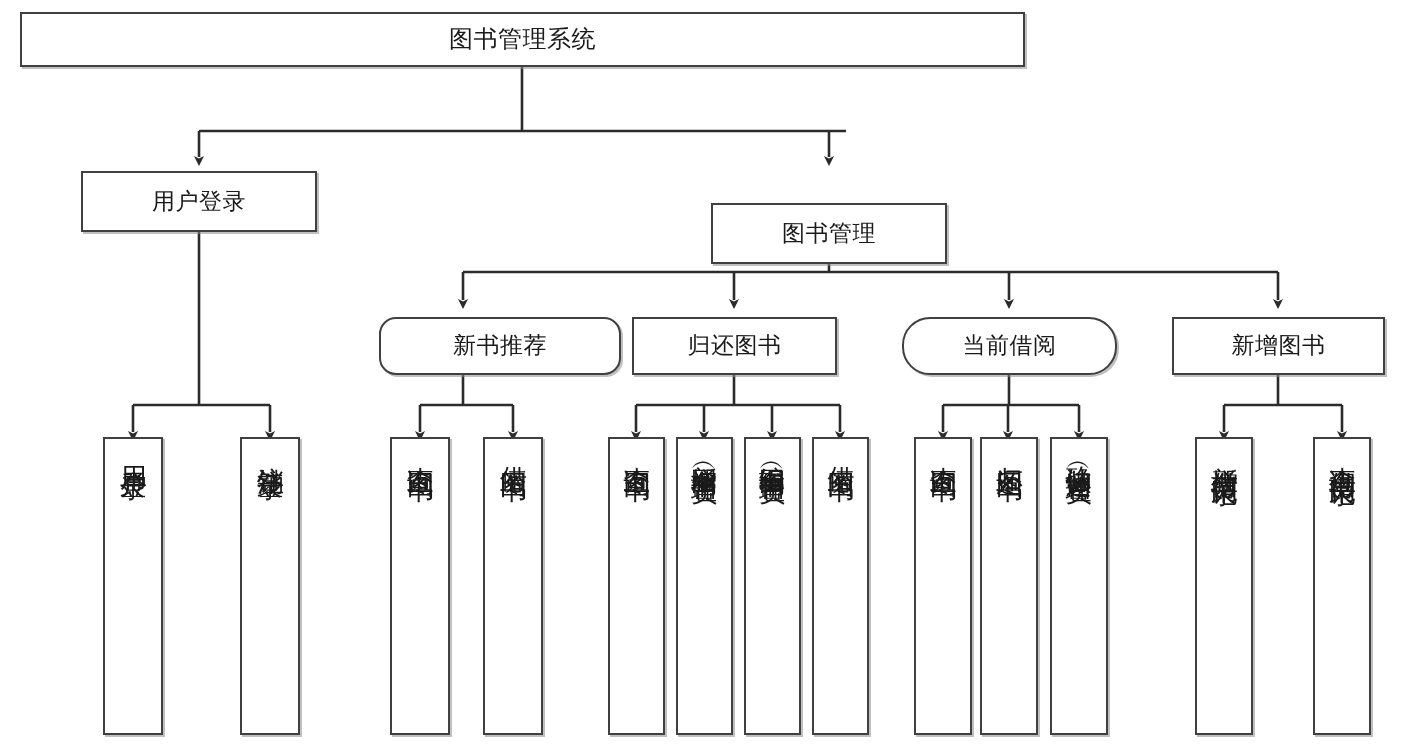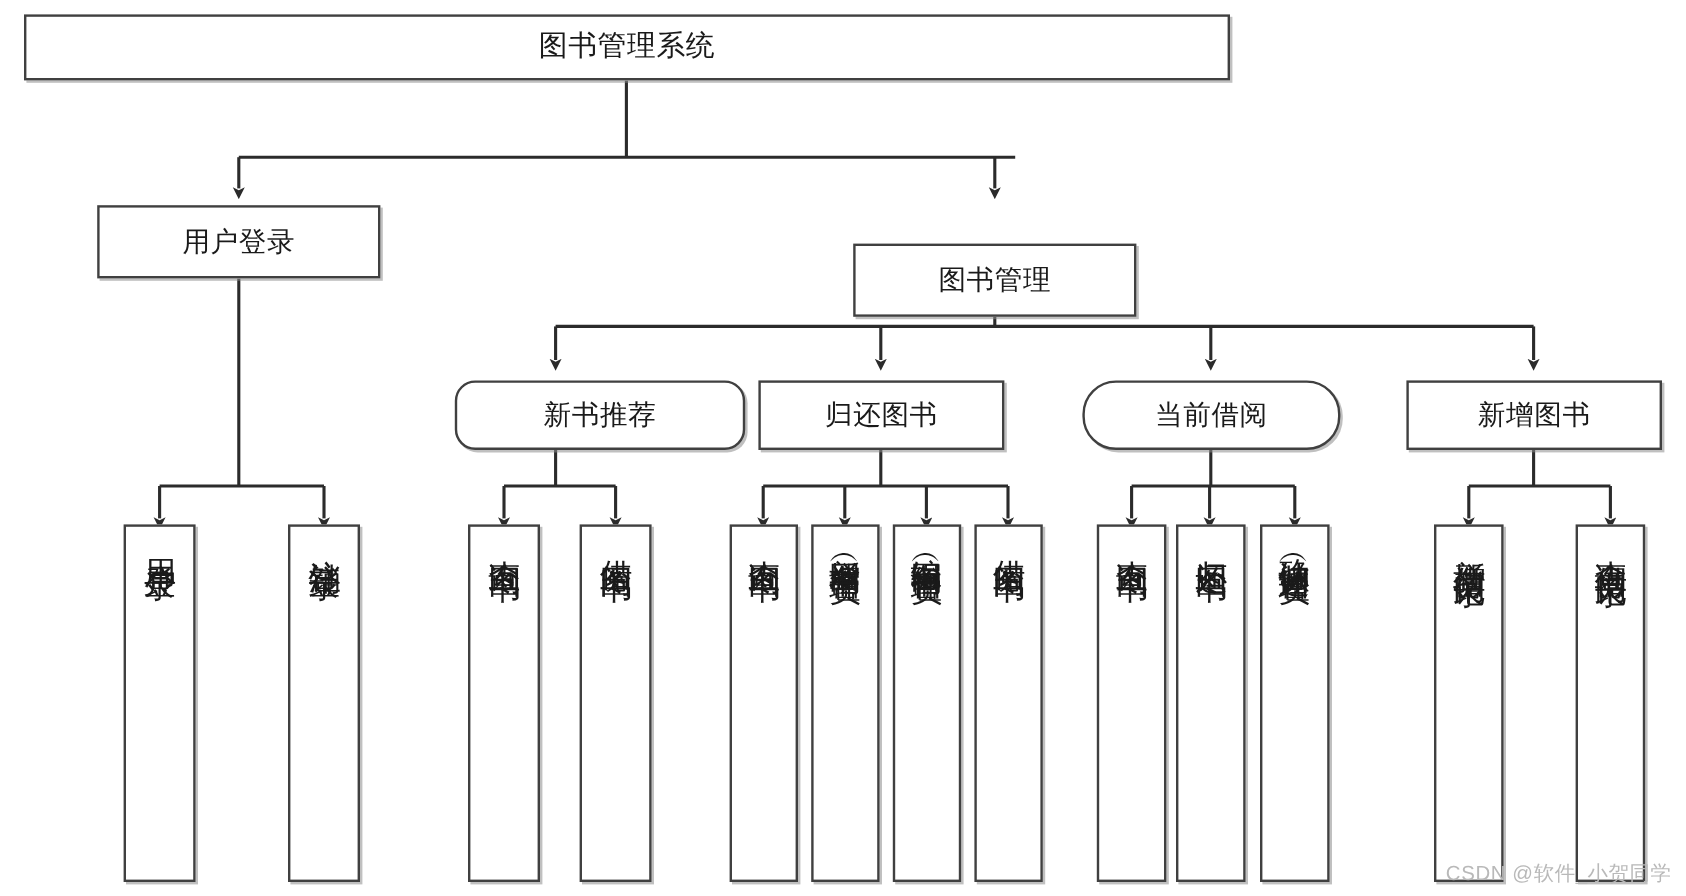--- a/index.html
+++ b/index.html
@@ -175,14 +175,13 @@
     <span class="lbl">确认归还（管理员）</span>
   </div>
 
   <div class="node v-node" style="left:1195px;top:437px;width:58px;height:298px;">
     <span class="lbl">新增借阅记录</span>
   </div>
   <div class="node v-node" style="left:1313px;top:437px;width:58px;height:298px;">
     <span class="lbl">查询借阅记录</span>
   </div>
 
-  <div class="watermark">CSDN @软件_小贺同学</div>
 </div>
 
 </body></html>

